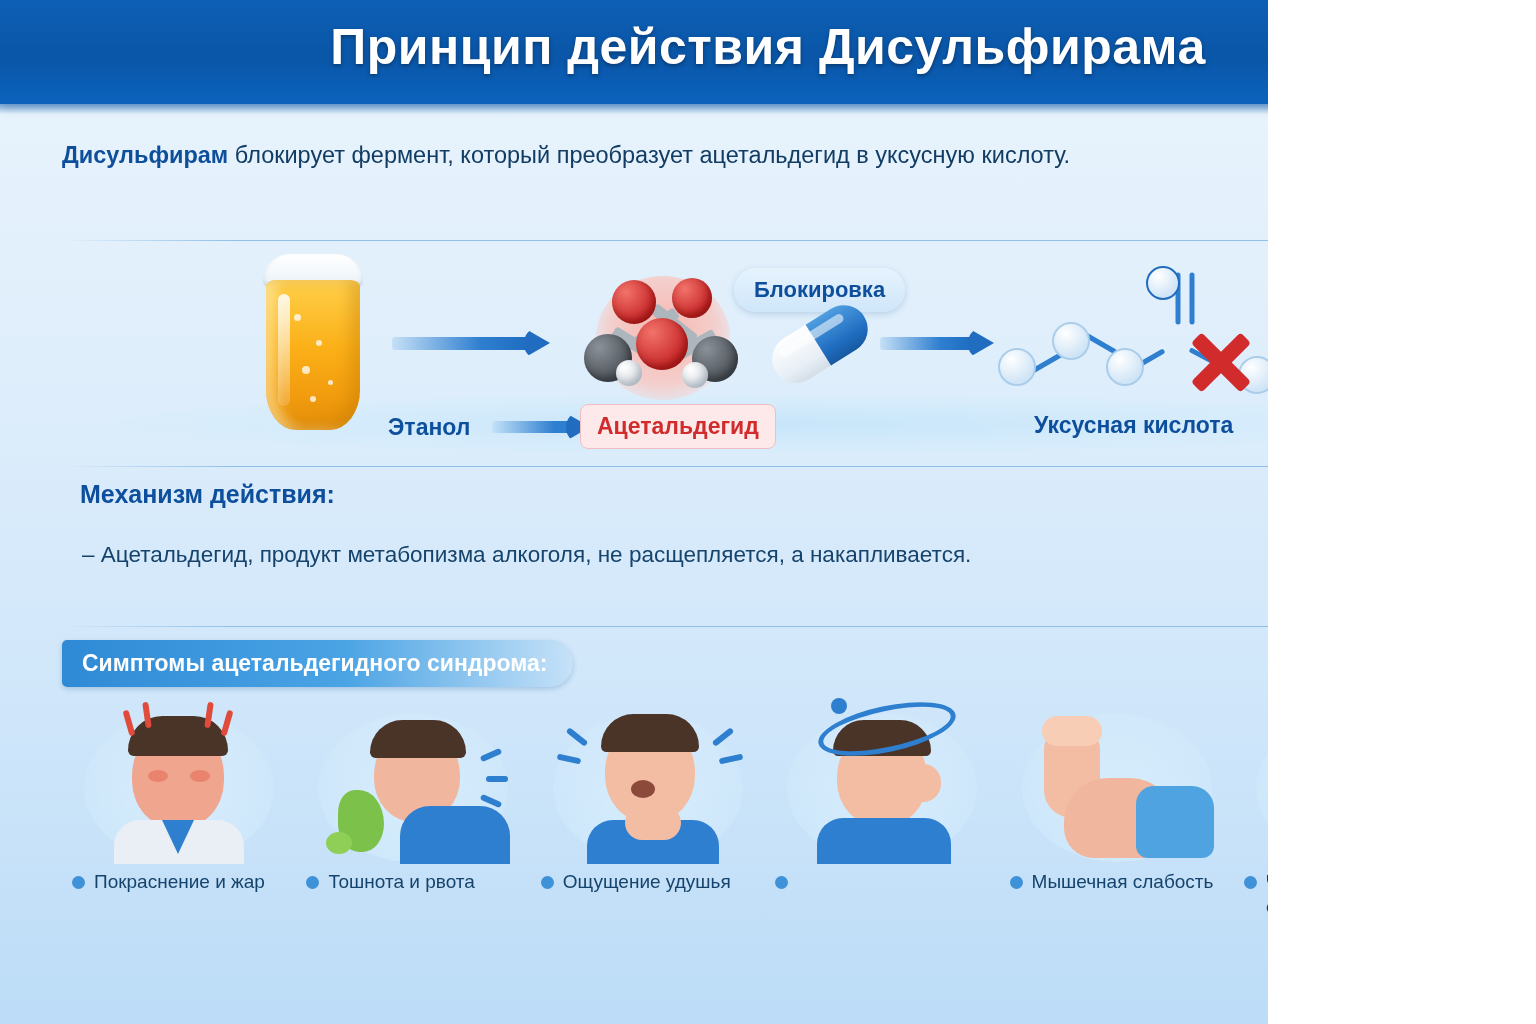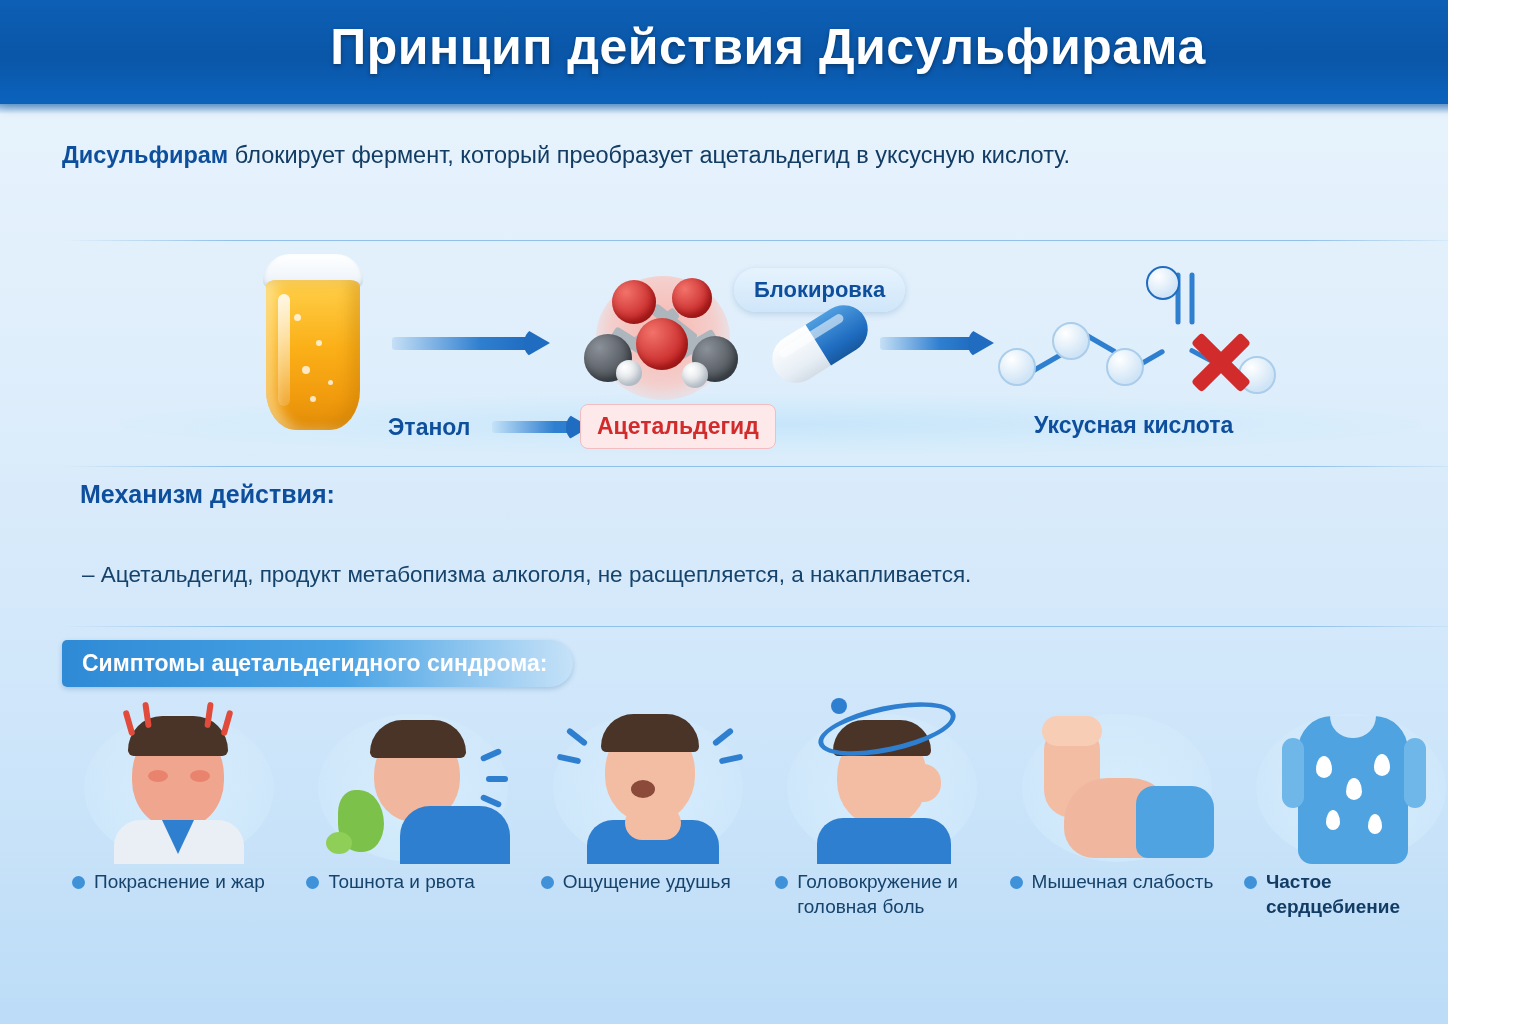--- a/index.html
+++ b/index.html
@@ -8,21 +8,21 @@
   }
   body {
     width: 1536px;
     height: 1024px;
     font-family: "Liberation Sans", sans-serif;
     background: #ffffff;
     overflow: hidden;
   }
   .poster {
     position: relative;
-    width: 1448px;
+    width: 1268px;
     height: 1024px;
     background: linear-gradient(180deg, #eaf5fd 0%, #dfeefb 35%, #cfe6fa 70%, #bcdcf7 100%);
     overflow: hidden;
   }
 
   
   .header {
     position: absolute;
     left: 0; top: 0;
     width: 1536px;
@@ -290,21 +290,21 @@
     font-weight: bold;
     color: #0d4f9c;
   }
   .mech-line {
     position: absolute;
     left: 82px;
     font-size: 22.5px;
     color: #16436b;
   }
   .mech-line b { color: #0d4f9c; }
-  #mech1 { top: 542px; margin-top: 20px; }
+  #mech1 { top: 542px; }
   #mech2 { top: 588px; }
 
   
   .sym-banner {
     position: absolute;
     left: 62px; top: 640px;
     padding: 10px 26px 10px 20px;
     background: linear-gradient(90deg, #2f8ad6 0%, #4aa3e4 55%, rgba(130,195,235,0.15) 100%);
     border-radius: 6px 28px 28px 6px;
     color: #ffffff;
@@ -532,21 +532,20 @@
       <div class="art">
         <div class="glow"></div>
         <div class="head" style="left:64px; top:34px; width:90px; height:98px; background:#f3bda4;"></div>
         <div class="hair" style="left:60px; top:26px; width:98px; height:36px; border-radius:48px 48px 8px 8px;"></div>
         <div style="position:absolute; left:44px; top:12px; width:130px; height:36px; border:5px solid #2f7fd0; border-radius:50%; transform:rotate(-12deg);"></div>
         <div style="position:absolute; left:58px; top:4px; width:16px; height:16px; border-radius:50%; background:#2f7fd0;"></div>
         <div class="torso" style="left:44px; top:124px; width:134px; height:46px; border-radius:26px 26px 0 0; background:#2f7fd0;"></div>
         <div style="position:absolute; left:116px; top:70px; width:52px; height:38px; border-radius:18px; background:#f3bda4;"></div>
       </div>
       <div class="dot"></div>
-      <div class="cap">Головокружение и головная боль</div>
     </div>
 
     <div class="sym">
       <div class="art">
         <div class="glow"></div>
         <div style="position:absolute; left:36px; top:28px; width:56px; height:96px; border-radius:28px; background:#f3bda4;"></div>
         <div style="position:absolute; left:56px; top:84px; width:110px; height:80px; border-radius:44px 44px 30px 30px; background:#f0b79e;"></div>
         <div style="position:absolute; left:128px; top:92px; width:78px; height:72px; border-radius:18px 22px 12px 12px; background:#4ea3e0;"></div>
         <div style="position:absolute; left:34px; top:22px; width:60px; height:30px; border-radius:26px; background:#f7cdb6;"></div>
       </div>

